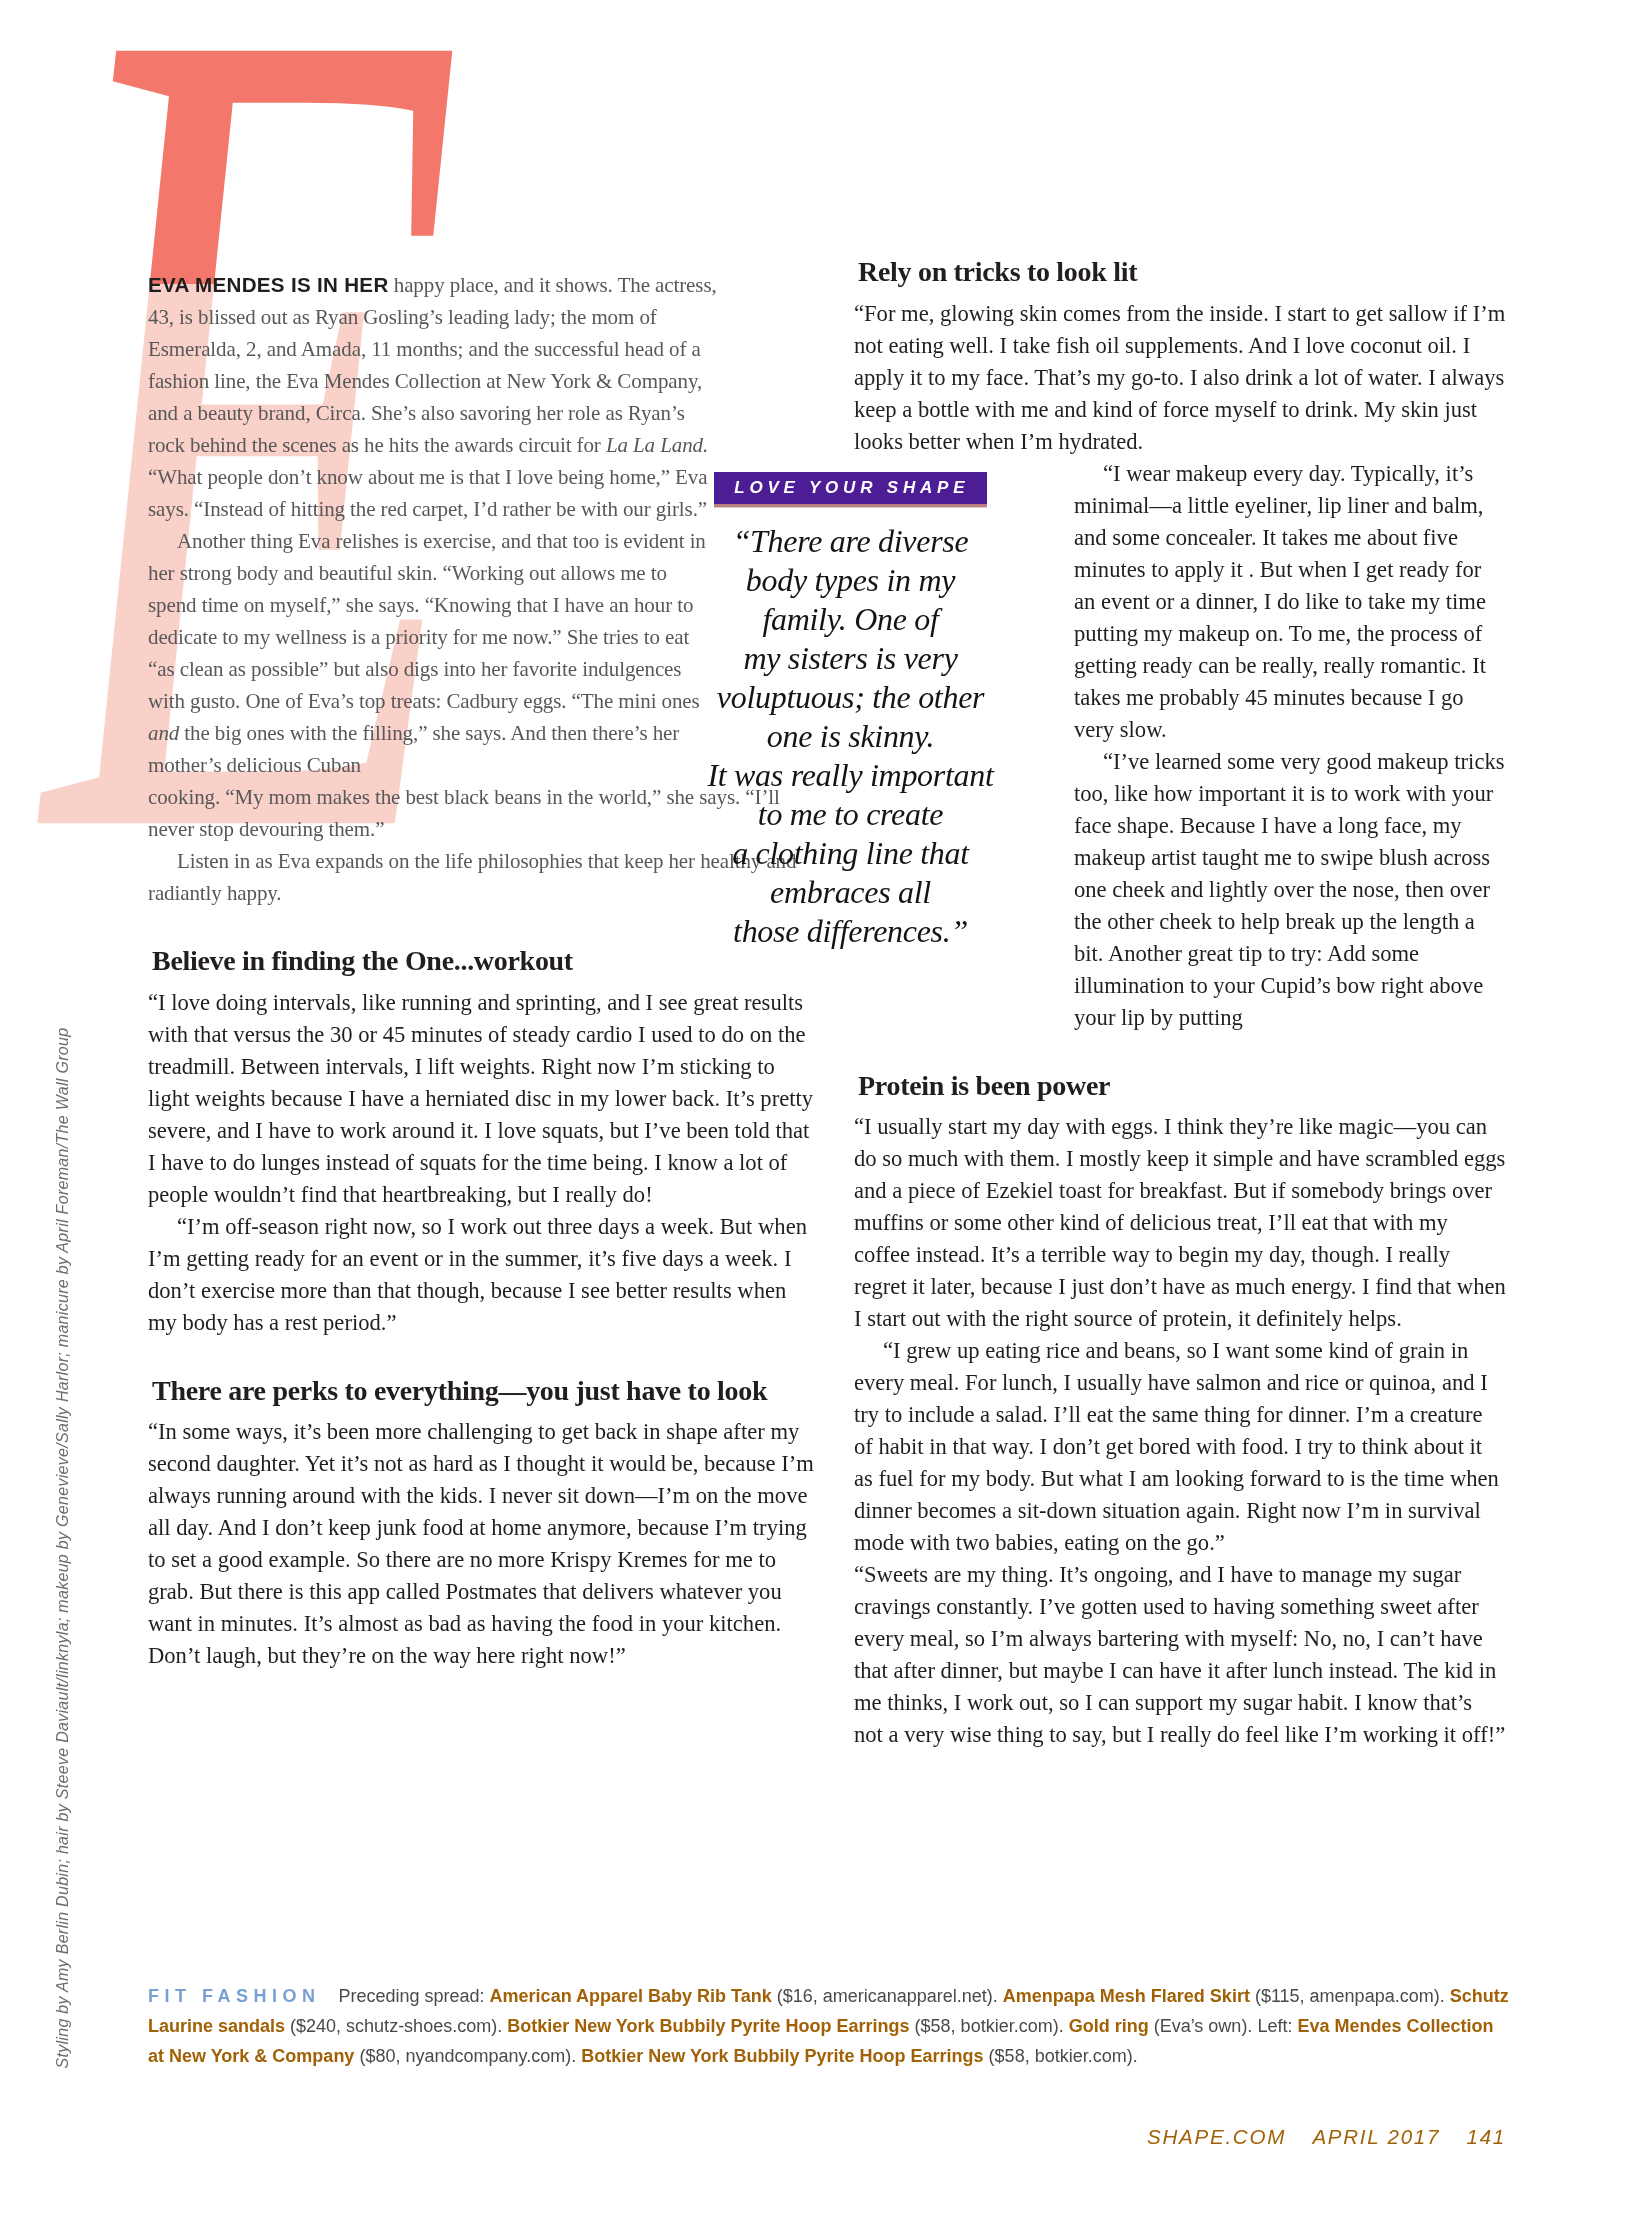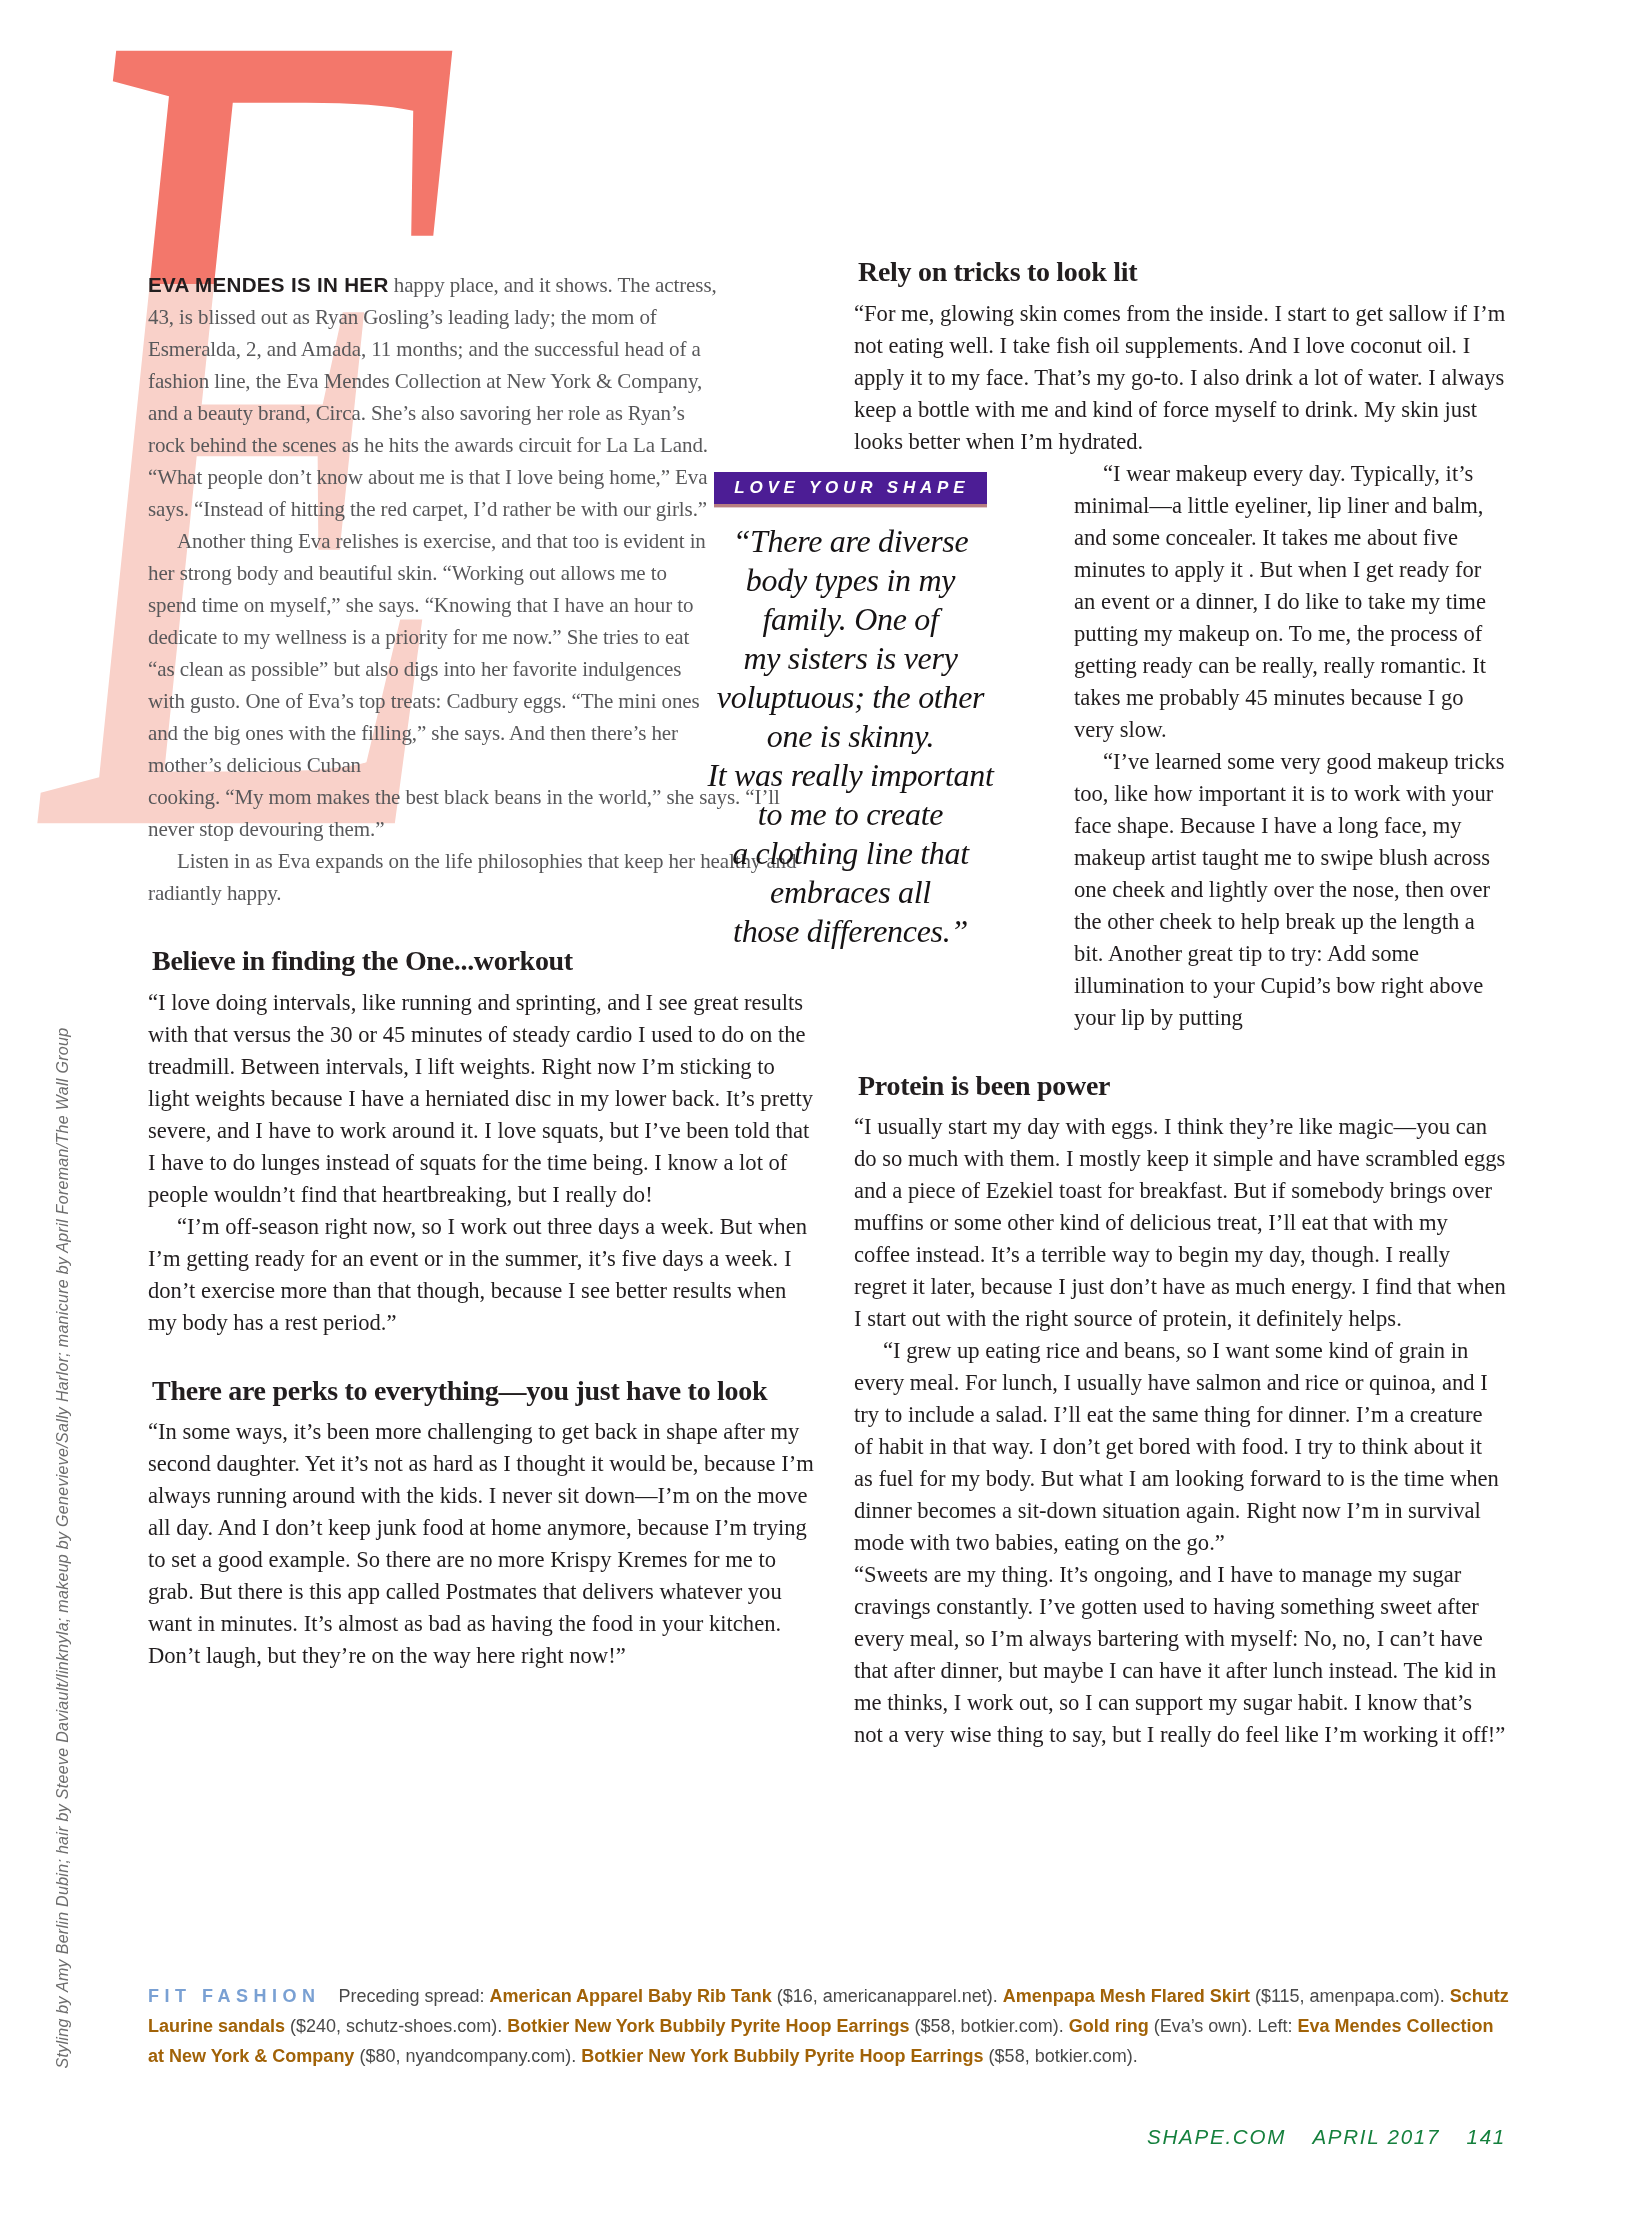--- a/index.html
+++ b/index.html
@@ -17,21 +17,21 @@
 
   
   .col{position:absolute;}
   #leftcol{left:148px;top:269px;width:669px;}
   #rightcol{left:854px;top:252px;width:652px;}
 
   p{margin:0;font-size:22.6px;line-height:32px;}
   .intro p{font-size:21px;line-height:32px;color:#58585a;letter-spacing:-0.1px;}
   .narrow{width:569px;}
   .indent{text-indent:29px;}
-  .it{}
+  .it{font-style:italic;}
   .lead{font-family:"Liberation Sans",sans-serif;font-weight:bold;color:#221e1f;
         font-size:20.6px;letter-spacing:0.3px;}
 
   h2{margin:4px;font-size:28px;line-height:32px;font-weight:bold;letter-spacing:-0.3px;
      color:#221e1f;font-family:"Liberation Serif",serif;}
   .gap-top{margin-top:36px;}
   .h-gap{margin-bottom:9.6px;}
 
   .indent-block{margin-left:220px;width:432px;}
 
@@ -47,21 +47,21 @@
   
   #fitfashion{position:absolute;left:148px;top:1981px;width:1365px;
               font-family:"Liberation Sans",sans-serif;font-size:18px;line-height:30px;
               color:#4a4a4a;}
   #fitfashion .label{color:#79a0d3;font-weight:bold;letter-spacing:5.5px;margin-right:18px;}
   #fitfashion .b{font-weight:bold;color:#a16207;}
 
   
   #pagefoot{position:absolute;right:141px;top:2125px;
             font-family:"Liberation Sans",sans-serif;font-style:italic;
-            font-size:20.6px;letter-spacing:1.7px;color:#15803d;}
+            font-size:20.6px;letter-spacing:1.7px;color:#a16207;}
   #pagefoot span{margin-left:19px;}
 </style>
 </head>
 <body>
 
 <div id="page">
 
   <svg id="bigE" viewBox="0 0 640 1215">
     <defs>
       <clipPath id="clipTop">

